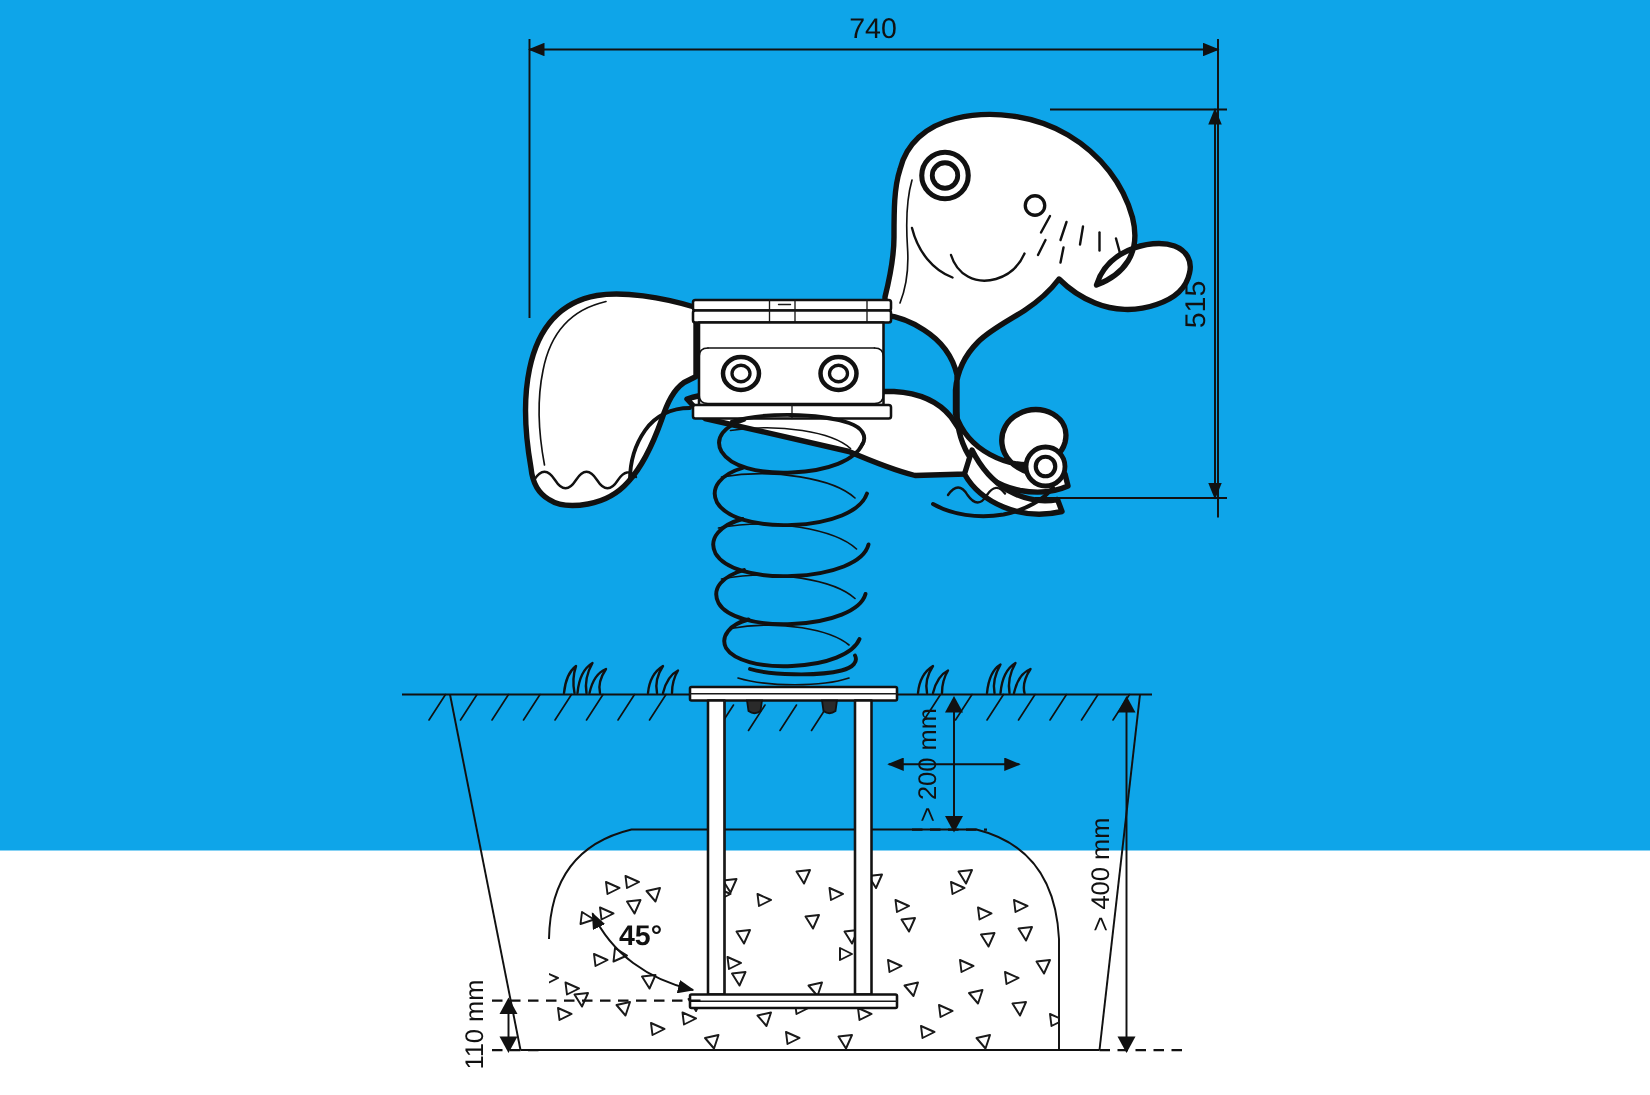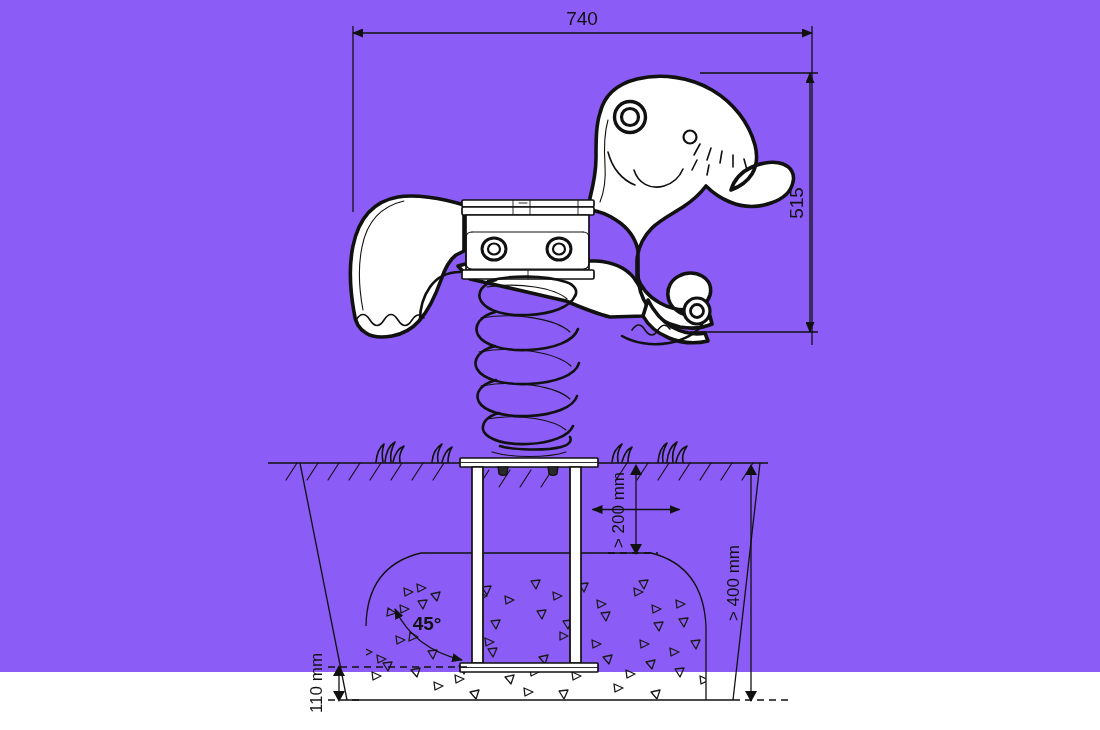--- a/index.html
+++ b/index.html
@@ -10,22 +10,22 @@
   }
   body {
     font-family: "Liberation Sans", sans-serif;
     width: 1100px;
     height: 730px;
     overflow: hidden;
   }
   #drawing-root {
     position: relative;
     width: 1100px;
-    height: 672px;
-    background: #8b5cf6;
+    height: 567px;
+    background: #0ea5e9;
   }
   svg#tech-drawing {
     display: block;
     width: 1100px;
     height: 730px;
   }
   .ln {
     fill: none;
     stroke: #111111;
     stroke-width: 1.6;

